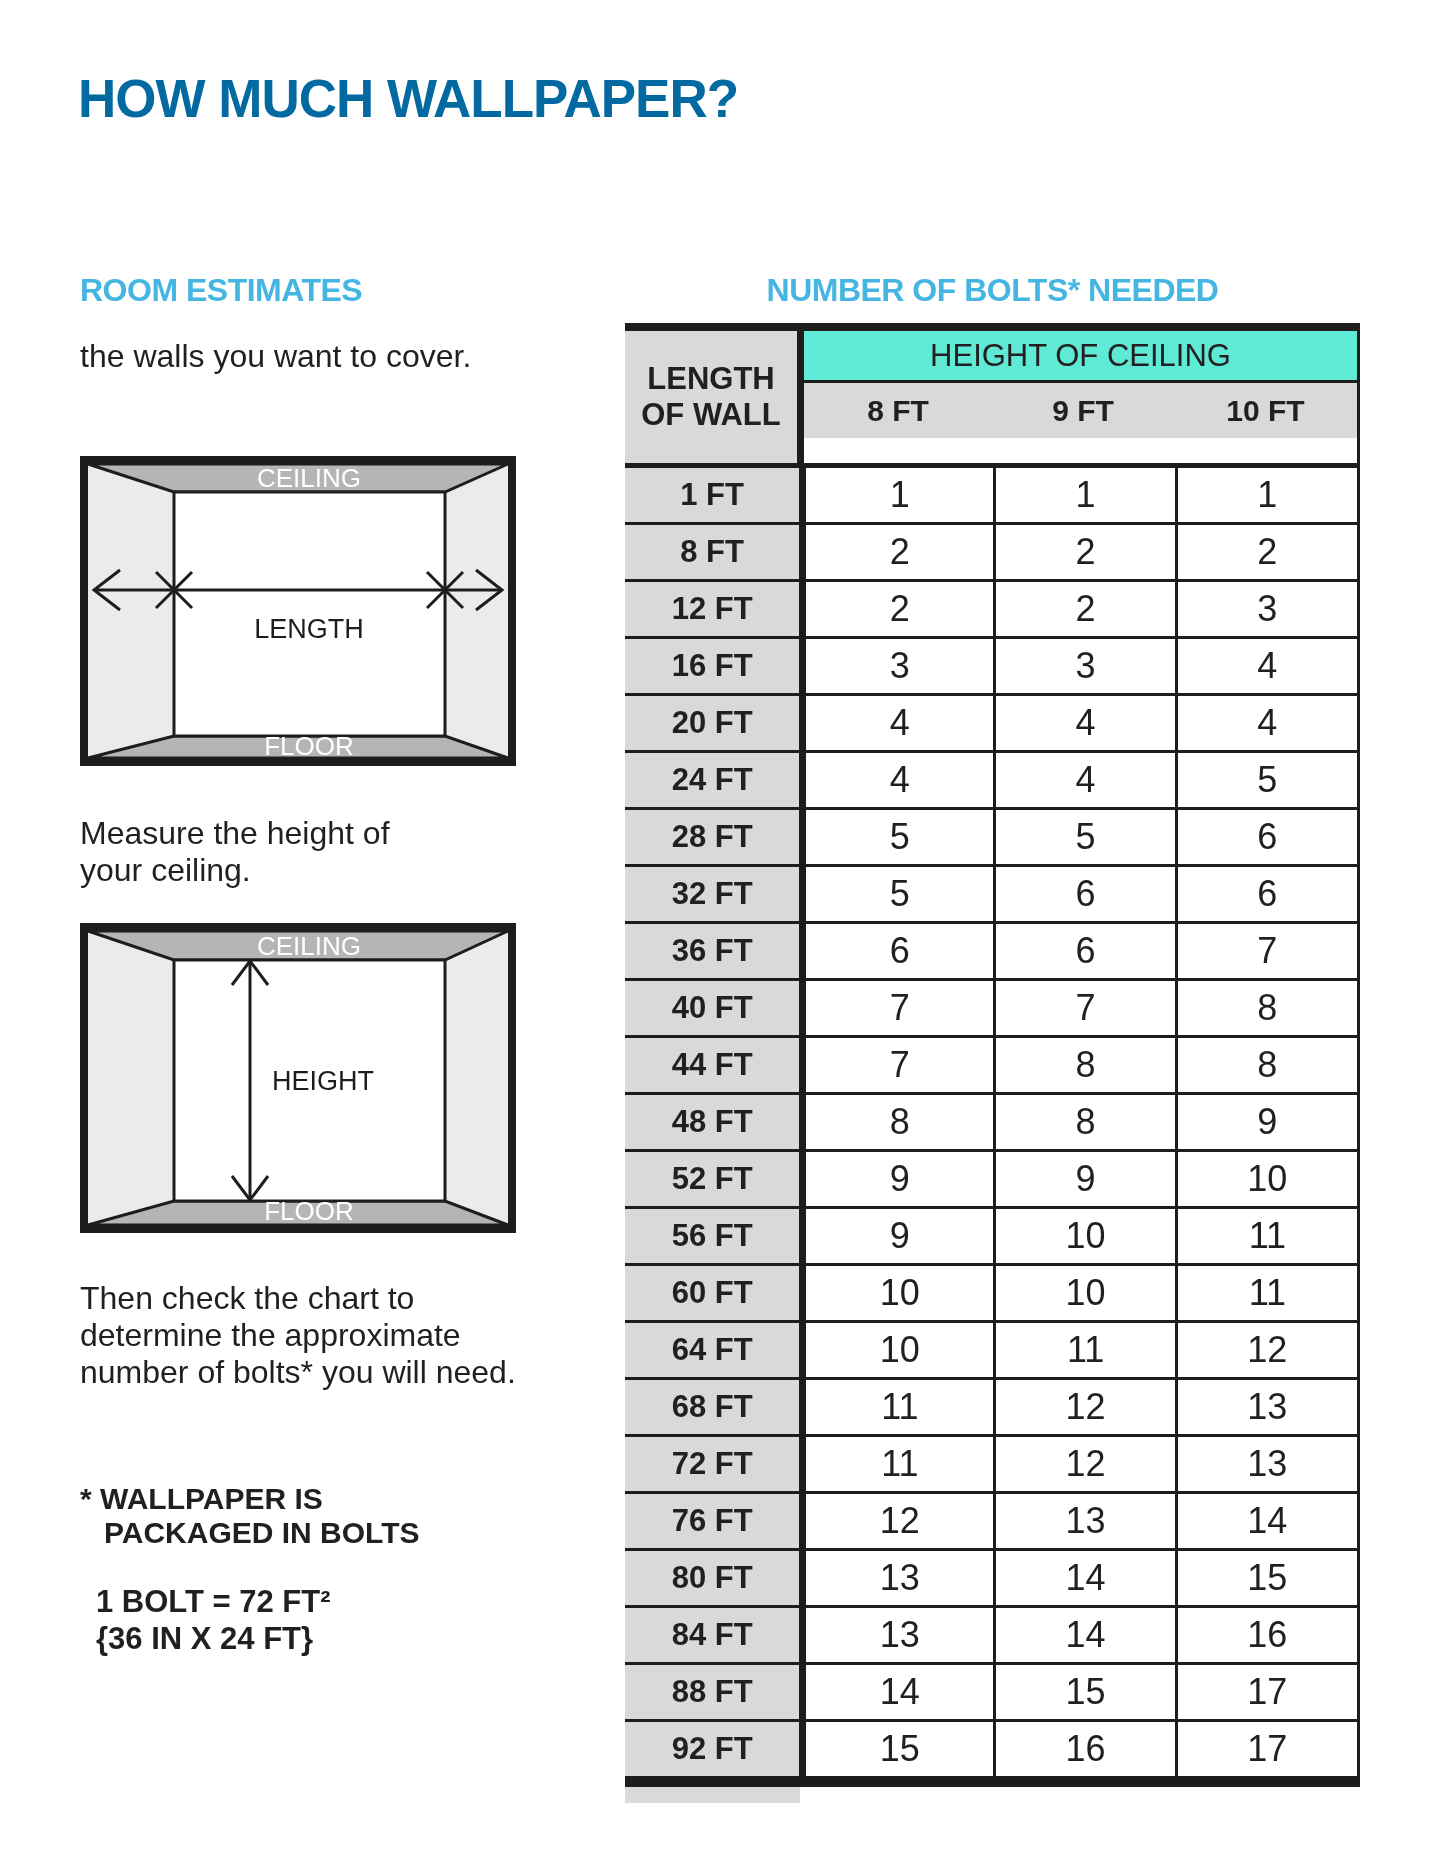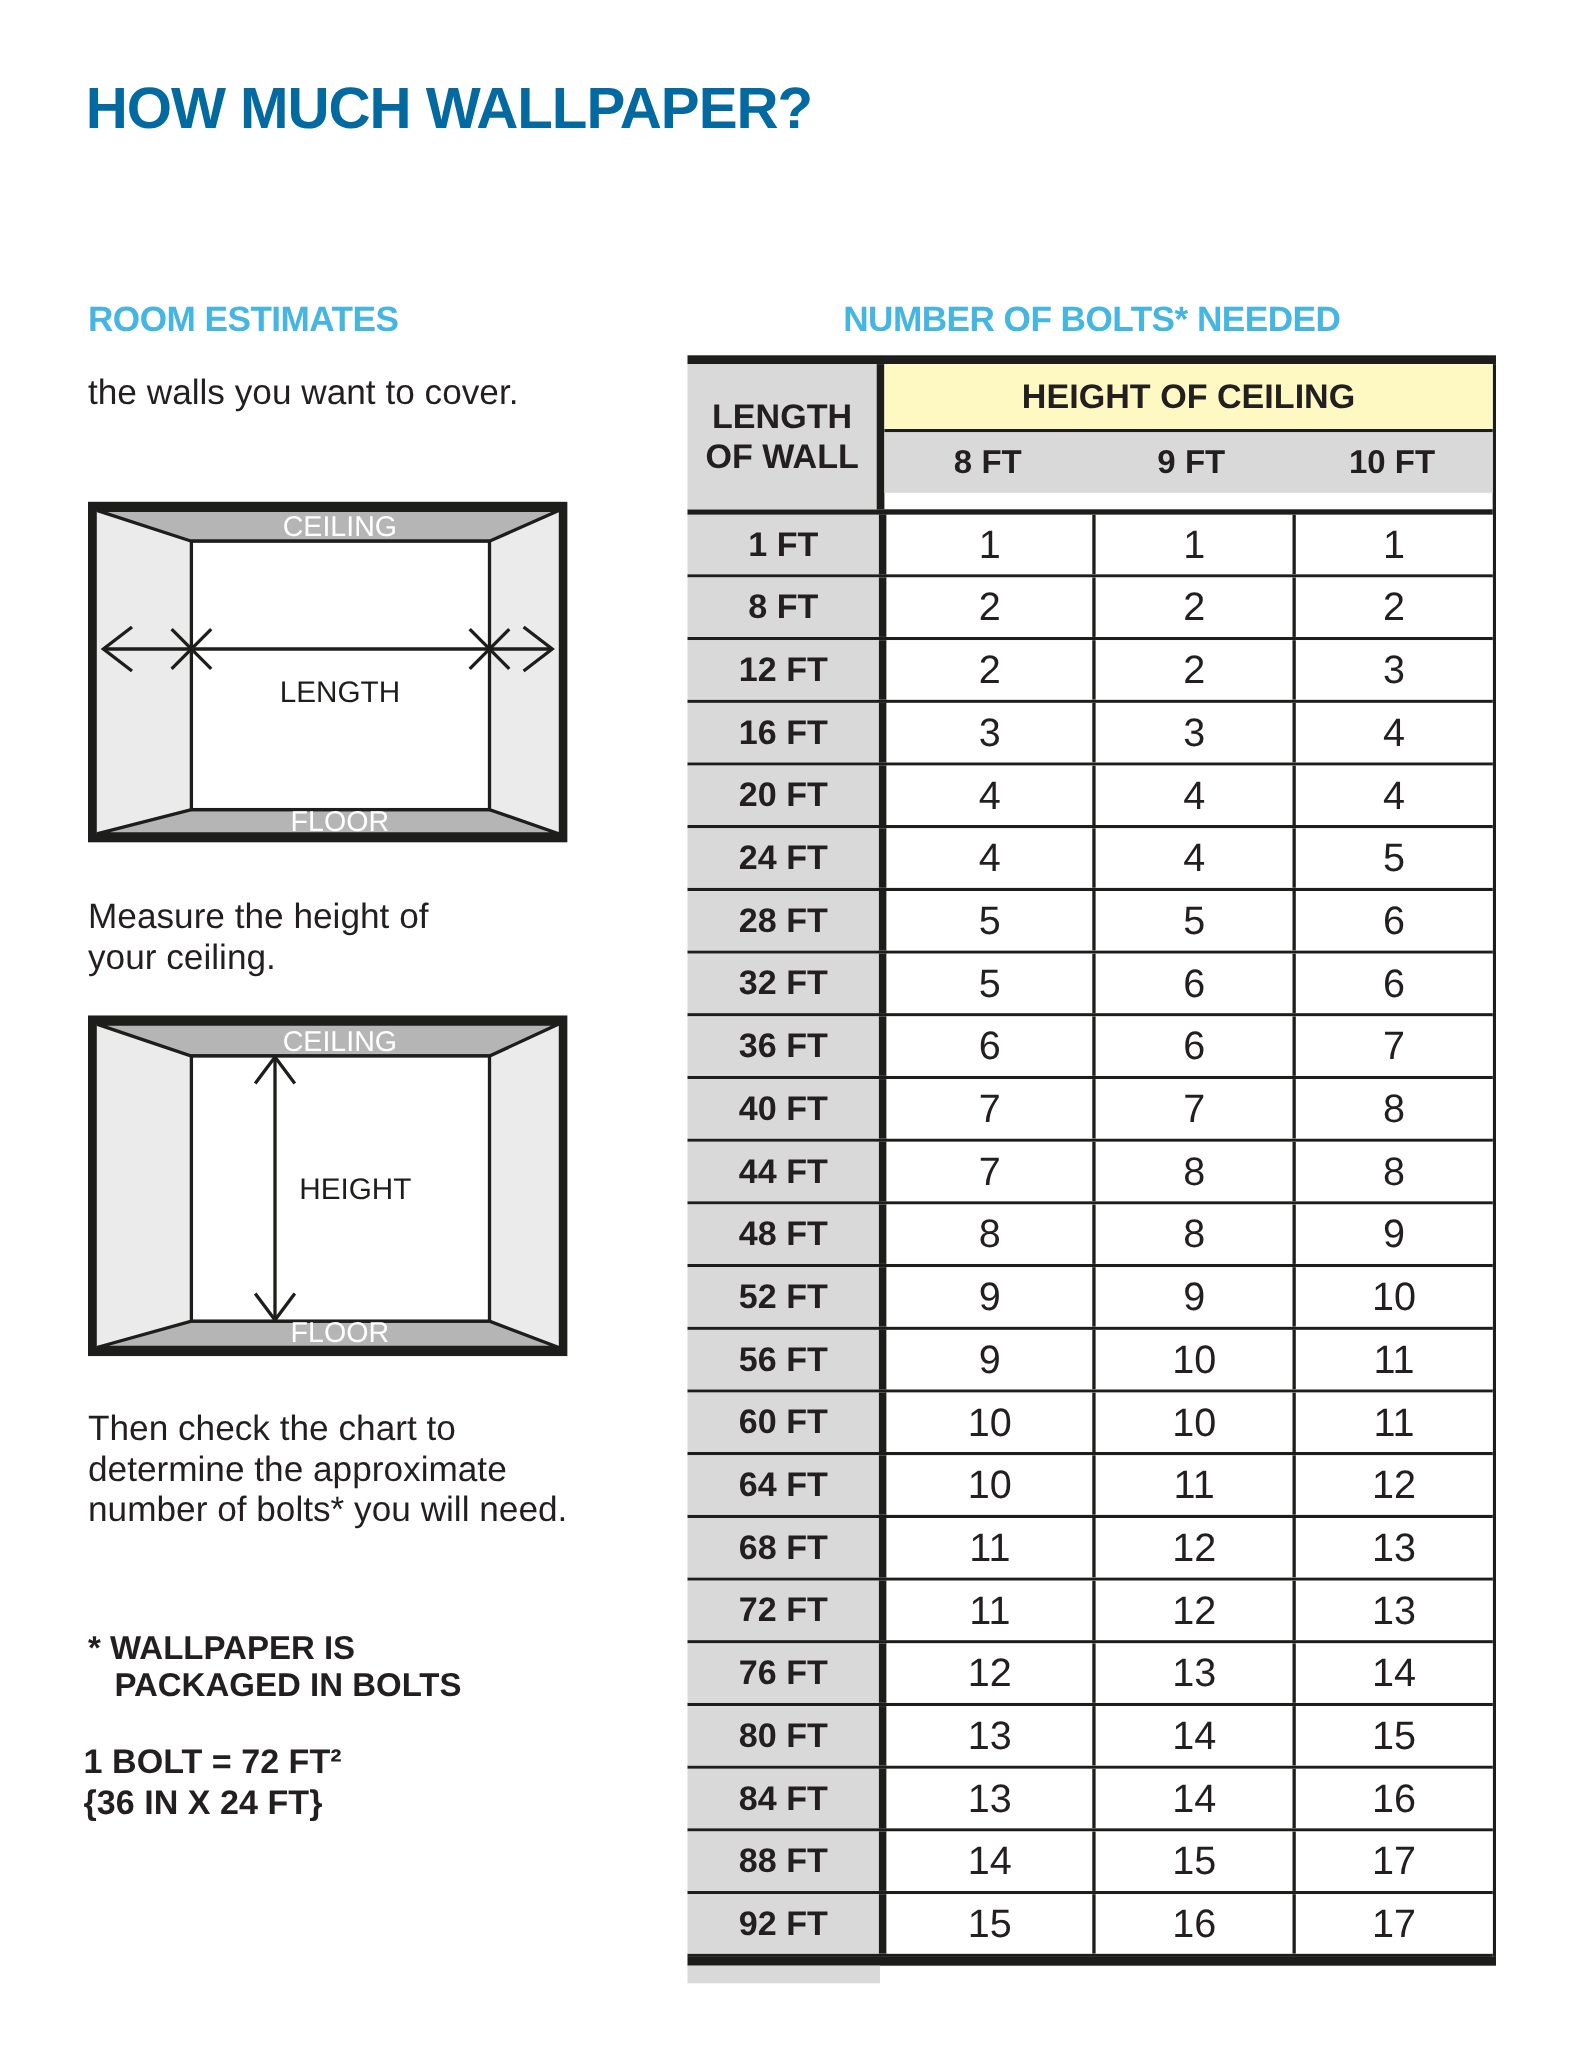--- a/index.html
+++ b/index.html
@@ -24,23 +24,23 @@
   
   .bt{left:625px;top:323px;width:735px;}
   .hline-thick{height:8px;background:#1D1D1B;}
   .bt-body{border-right:3px solid #1D1D1B;}
   .bt-header{display:flex;}
   .cell{display:flex;align-items:center;justify-content:center;box-sizing:border-box;}
   .cell-label{width:175px;background:#D9D9D9;flex-direction:column;
               font-size:31px;font-weight:bold;line-height:36px;text-align:center;}
   .vdiv{width:7px;background:#1D1D1B;flex:0 0 auto;}
   .hdr-right{flex:1;display:flex;flex-direction:column;}
-  .hdr-span{height:62px;background:#fef9c3;border-bottom:3px solid #1D1D1B;
+  .hdr-span{height:52px;background:#5eead4;border-bottom:3px solid #1D1D1B;
             display:flex;align-items:center;justify-content:center;
-            font-size:31px;font-weight:bold;box-sizing:border-box;}
+            font-size:31px;font-weight:normal;box-sizing:border-box;}
   .hdr-sub{height:55px;background:#D9D9D9;display:flex;}
   .hdr-sub .cell{font-size:30px;font-weight:bold;}
   .w1{width:188px;} .w2{width:182px;} .w3{width:183px;}
   .hdr-underline{height:5px;background:#1D1D1B;}
   .bt-row{display:flex;height:57px;border-bottom:3px solid #1D1D1B;box-sizing:border-box;}
   .bt-row .label{font-size:31px;}
   .bt-row .data{font-size:36px;background:#ffffff;}
   .bt-row .c2,.bt-row .c3{border-left:3px solid #1D1D1B;}
   .gray-stub{height:16px;width:175px;background:#D9D9D9;}
 
@@ -104,21 +104,21 @@
   <div>Then check the chart to</div>
   <div>determine the approximate</div>
   <div>number of bolts* you will need.</div>
 </div>
 
 <div class="abs bold-note footnote" style="left:80px;top:1482px;">
   <div class="fl1">* WALLPAPER IS</div>
   <div>PACKAGED IN BOLTS</div>
 </div>
 
-<div class="abs bolt-spec" style="left:76px;top:1583px;">
+<div class="abs bolt-spec" style="left:96px;top:1583px;">
   <div>1 BOLT = 72 FT²</div>
   <div>{36 IN X 24 FT}</div>
 </div>
 
 <div class="abs sec-head" style="left:625px;top:272px;width:735px;text-align:center;">NUMBER OF BOLTS* NEEDED</div>
 
 <div class="abs bt">
   <div class="hline-thick"></div>
   <div class="bt-body">
     <div class="bt-header">

